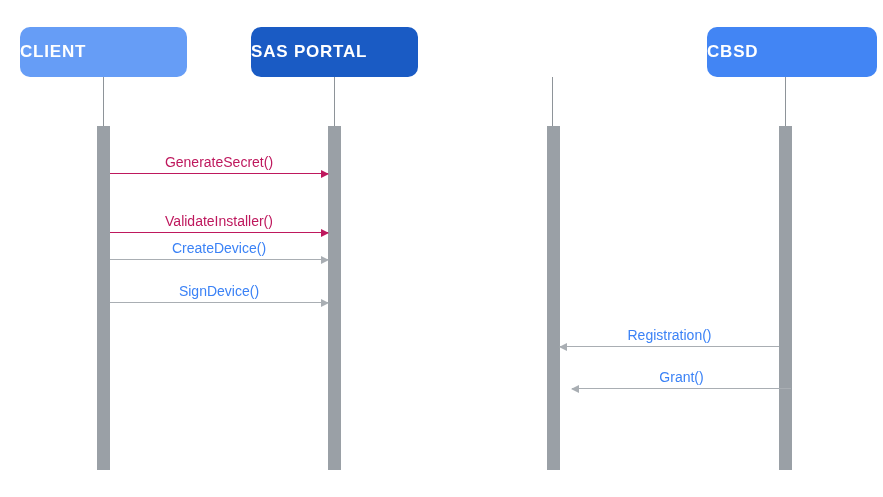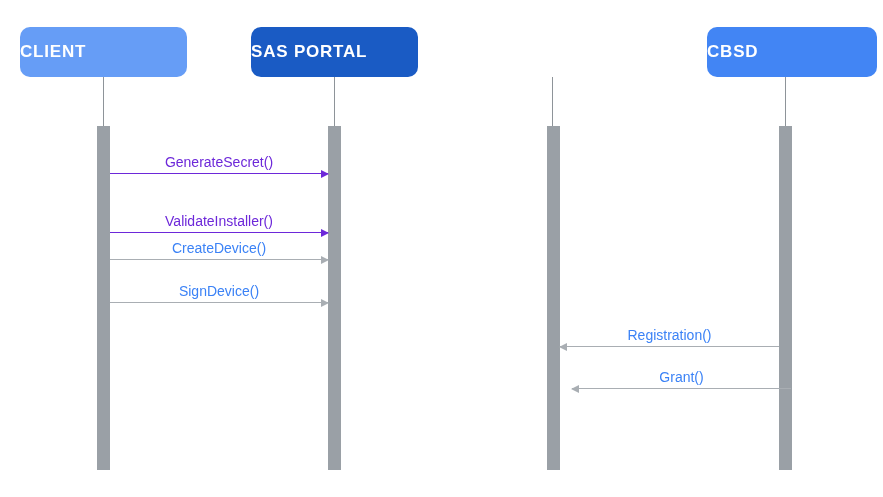--- a/index.html
+++ b/index.html
@@ -67,21 +67,21 @@
   }
   .msg .msg-label {
     position: absolute;
     left: 0;
     right: 0;
     bottom: 4px;
     text-align: center;
     font-size: 14px;
     white-space: nowrap;
   }
-  .green { color: #6d28d9; }
+  .green { color: #be185d; }
   .gray  { color: #A9AEB3; }
   .gray .msg-label { color: #3b82f6; }
 
   .head {
     position: absolute;
     width: 0;
     height: 0;
     top: -4px;
   }
   .head-right {

